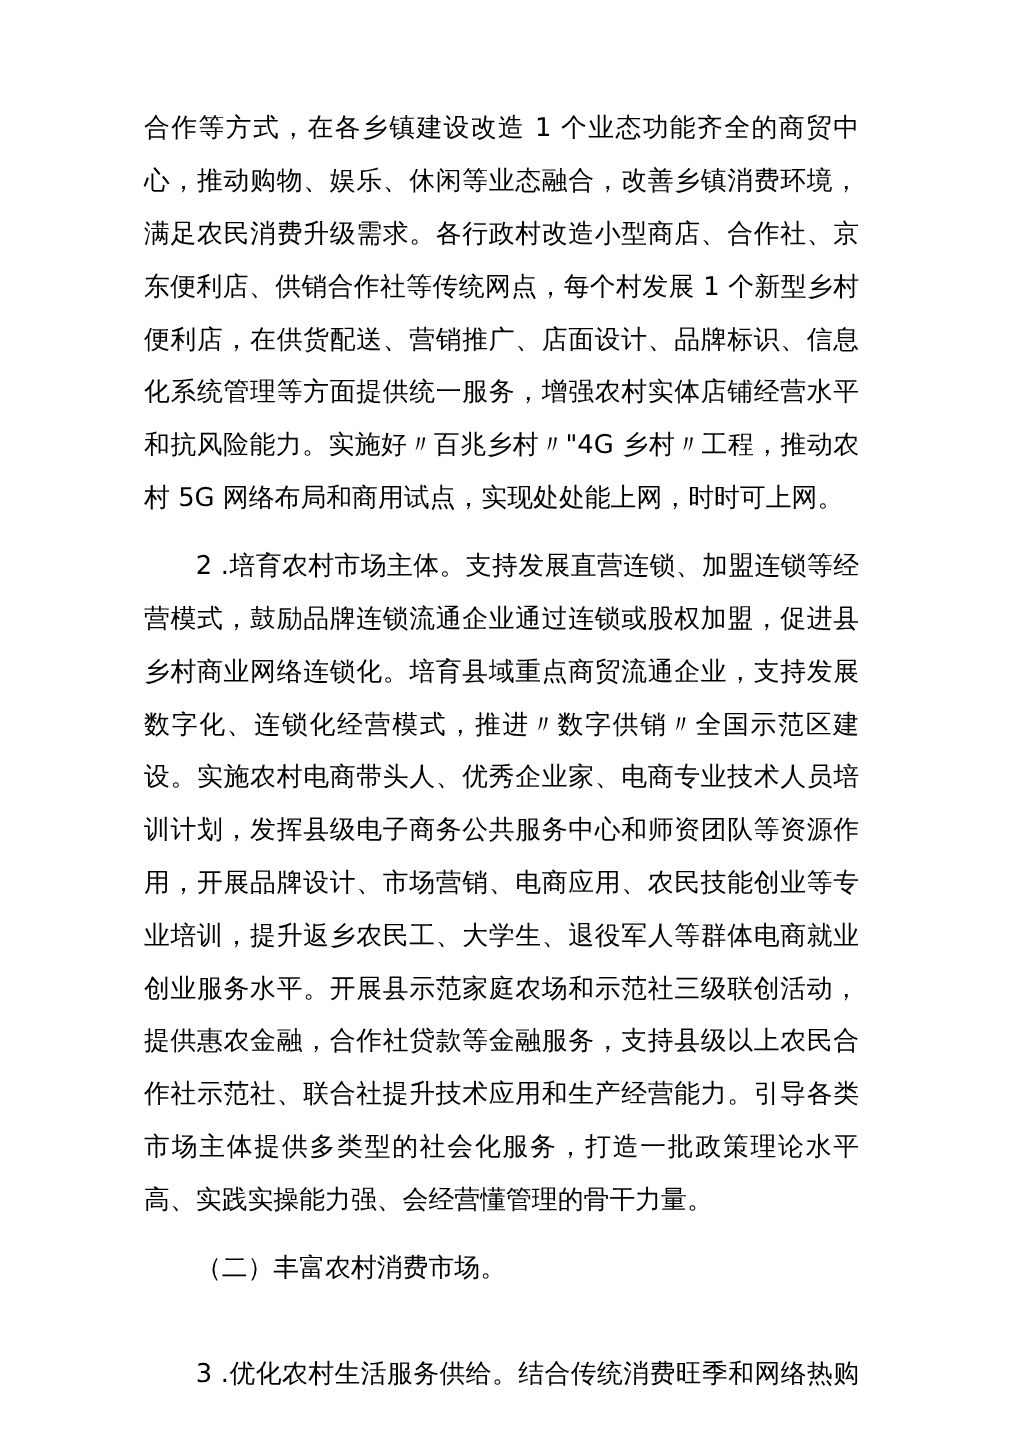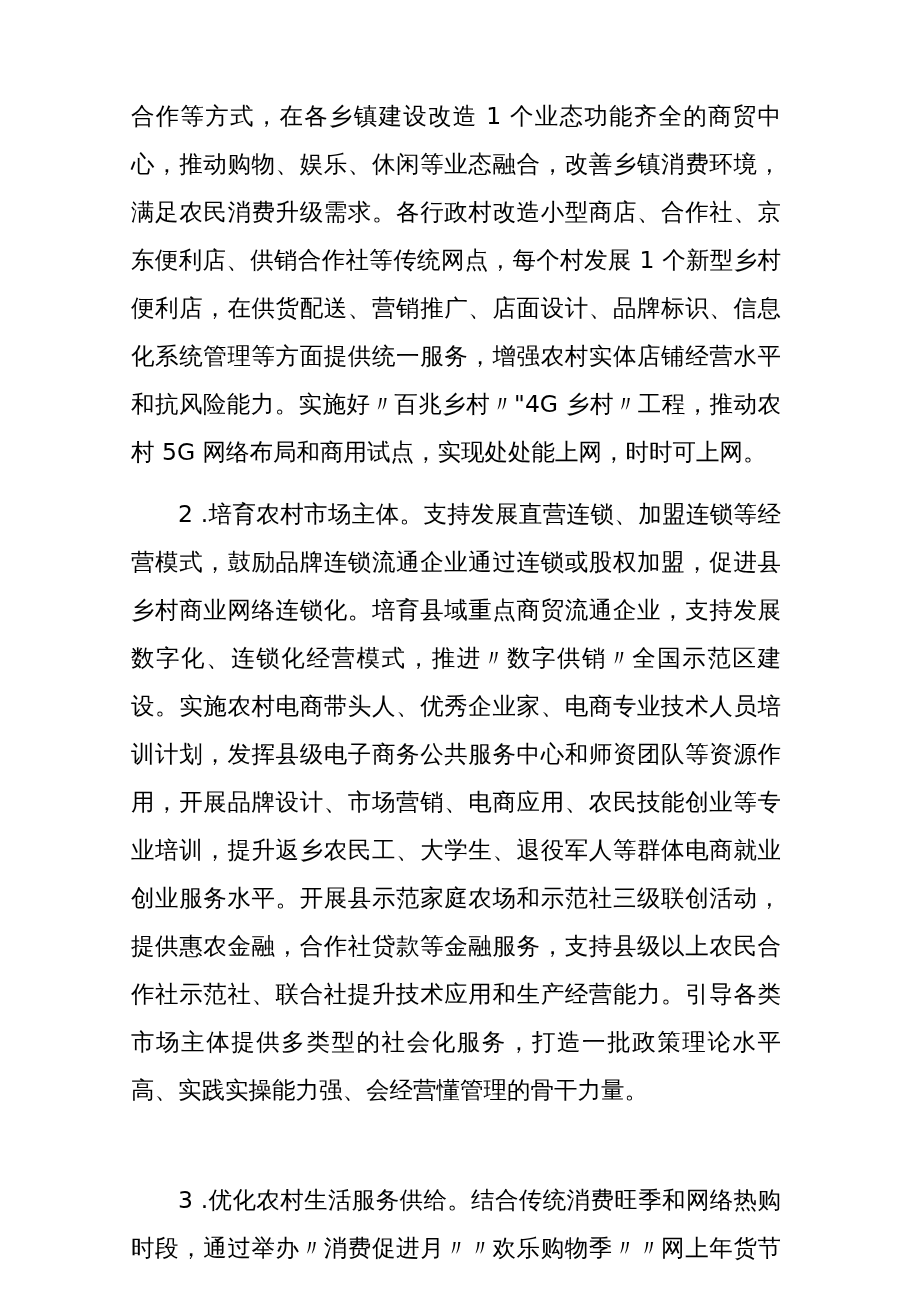--- a/index.html
+++ b/index.html
@@ -56,19 +56,20 @@
   <div class="doc-body">
 
     <p class="para cont">合作等方式，在各乡镇建设改造 1 个业态功能齐全的商贸中心，推动购物、娱乐、休闲等业态融合，改善乡镇消费环境，满足农民消费升级需求。各行政村改造小型商店、合作社、京东便利店、供销合作社等传统网点，每个村发展 1 个新型乡村便利店，在供货配送、营销推广、店面设计、品牌标识、信息化系统管理等方面提供统一服务，增强农村实体店铺经营水平和抗风险能力。实施好〃百兆乡村〃"4G 乡村〃工程，推动农村 5G 网络布局和商用试点，实现处处能上网，时时可上网。</p>
 
     <div class="gap-half"></div>
 
     <p class="para indent2">2 .培育农村市场主体。支持发展直营连锁、加盟连锁等经营模式，鼓励品牌连锁流通企业通过连锁或股权加盟，促进县乡村商业网络连锁化。培育县域重点商贸流通企业，支持发展数字化、连锁化经营模式，推进〃数字供销〃全国示范区建设。实施农村电商带头人、优秀企业家、电商专业技术人员培训计划，发挥县级电子商务公共服务中心和师资团队等资源作用，开展品牌设计、市场营销、电商应用、农民技能创业等专业培训，提升返乡农民工、大学生、退役军人等群体电商就业创业服务水平。开展县示范家庭农场和示范社三级联创活动，提供惠农金融，合作社贷款等金融服务，支持县级以上农民合作社示范社、联合社提升技术应用和生产经营能力。引导各类市场主体提供多类型的社会化服务，打造一批政策理论水平高、实践实操能力强、会经营懂管理的骨干力量。</p>
 
     <div class="gap-half"></div>
 
+    <p class="para indent2">（二）丰富农村消费市场。</p>
 
     <div class="gap-para"></div>
 
     <p class="para indent2">3 .优化农村生活服务供给。结合传统消费旺季和网络热购时段，通过举办〃消费促进月〃〃欢乐购物季〃〃网上年货节〃等系列促销活动，增加农村消费市场有效供给，释放农村消费潜力。持续开展绿色智能家电惠</p>
 
   </div>
 </div>
 
 </body></html>

